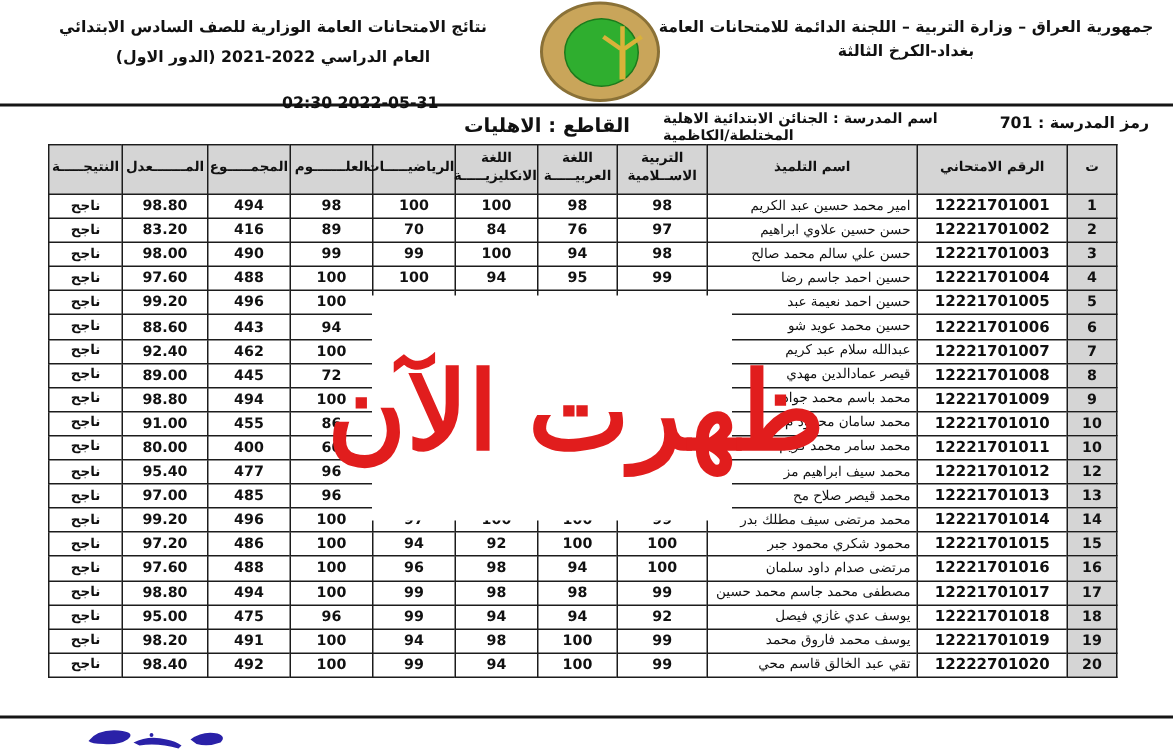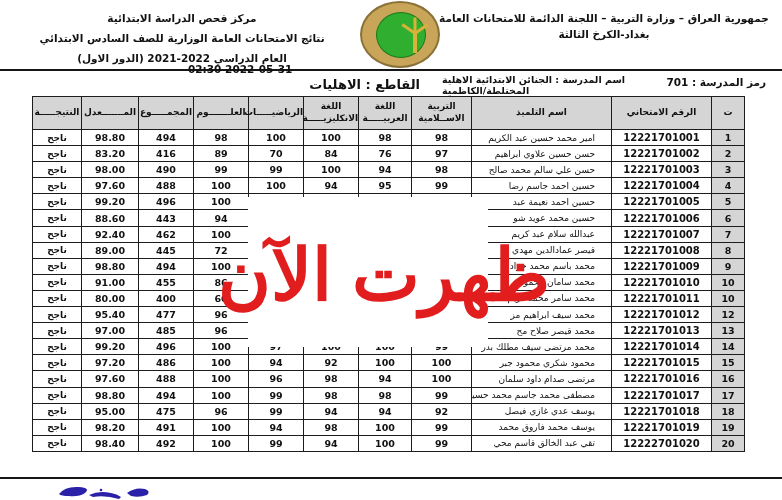--- a/index.html
+++ b/index.html
@@ -63,21 +63,21 @@
   .results th{
     background:#d5d5d5;border:1px solid #1c1c1c;
     font-size:9px;font-weight:bold;padding:1px 0;line-height:1.3;height:30px;
   }
   .results td{
     border:1px solid #1c1c1c;text-align:center;
     font-size:9.5px;padding:0;height:15.1px;overflow:hidden;white-space:nowrap;
   }
   .results td.c-no{background:#d5d5d5;font-weight:bold;font-size:9.5px;}
   .results td.c-exam{font-weight:bold;font-size:10px;direction:ltr;}
-  .results td.c-name{text-align:right;font-size:9px;padding-right:16px;}
+  .results td.c-name{text-align:right;font-size:9px;padding-right:4px;}
   .results td.c-num{font-weight:bold;}
   .results td.c-result{font-size:9px;font-weight:bold;}
   col.w-no{width:33px;} col.w-exam{width:100px;} col.w-name{width:140px;}
   col.w-islamic{width:60px;} col.w-arabic{width:53px;} col.w-english{width:55px;}
   col.w-math{width:55px;} col.w-science{width:55px;} col.w-total{width:55px;}
   col.w-average{width:57px;} col.w-result{width:49px;}
   
   .wm-box{
     position:absolute;left:248px;top:197px;width:240px;height:150px;background:#ffffff;
   }
@@ -102,21 +102,20 @@
 <div class="emblem">
   <div class="inner">
     <div class="palm-trunk"></div>
     <div class="palm-l"></div>
     <div class="palm-r"></div>
     <div class="palm-t"></div>
   </div>
 </div>
 
 <div class="hdr-left">
-  <div>مركز فحص الدراسة الابتدائية</div>
   <div>نتائج الامتحانات العامة الوزارية للصف السادس الابتدائي</div>
   <div>العام الدراسي  2022-2021 (الدور الاول)</div>
 </div>
 
 <div class="rule rule-top"></div>
 
 <div class="school-code">رمز المدرسة : 701</div>
 <div class="school-name">
   <div>اسم المدرسة : الجنائن الابتدائية الاهلية</div>
   <div>المختلطة/الكاظمية</div>

